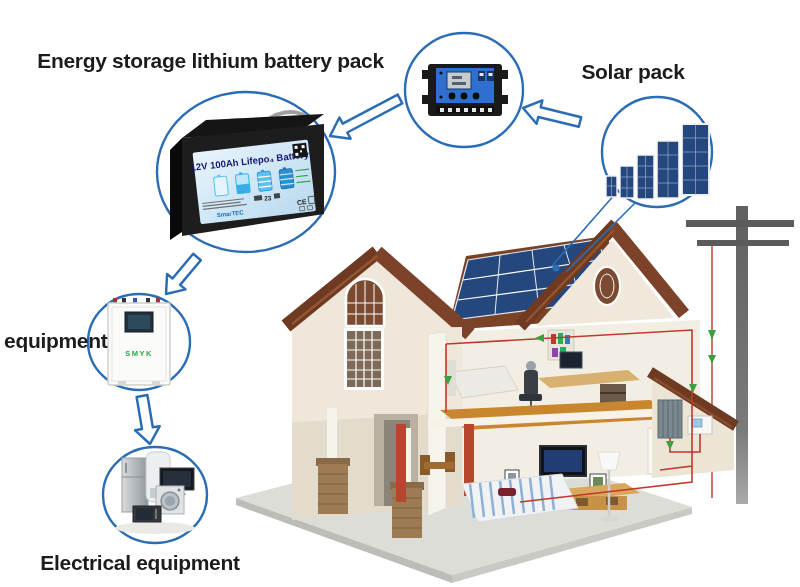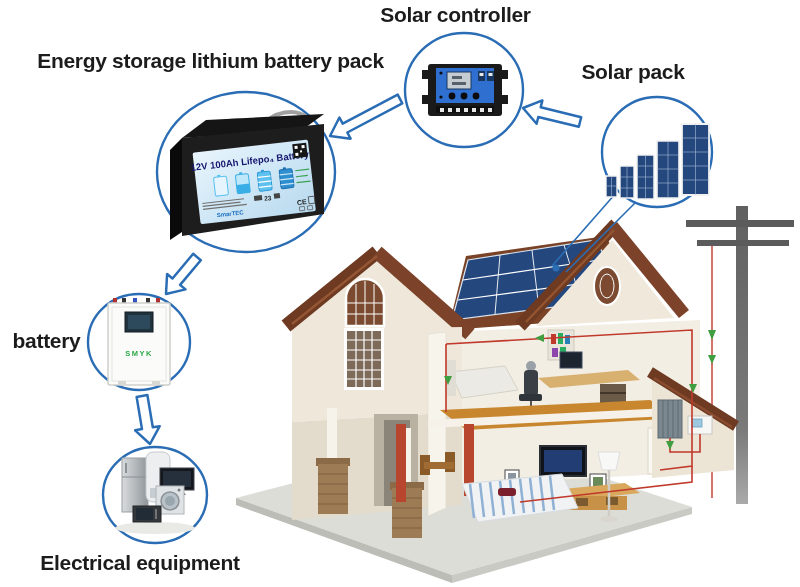--- a/index.html
+++ b/index.html
@@ -367,19 +367,18 @@
     <rect x="156" y="486" width="28" height="28" fill="#dfe3e6" stroke="#aeb4b8"></rect>
     <circle cx="170" cy="501" r="9" fill="#b9c2c8" stroke="#8a9298" stroke-width="1.5"></circle>
     <circle cx="170" cy="501" r="5" fill="#9aa6ae"></circle>
     <circle cx="179" cy="490" r="1.5" fill="#767c80"></circle>
     <rect x="133" y="506" width="28" height="16" fill="#34383c" stroke="#222526"></rect>
     <rect x="136" y="508" width="17" height="12" fill="#222c36"></rect>
     <line x1="156" y1="509" x2="156" y2="519" stroke="#888" stroke-width="1.5"></line>
   </g>
 </svg>
 
-<div class="lbl" style="left:378px;top:3px;width:155px;">Solar controller</div>
 <div class="lbl" style="left:33px;top:49px;width:355px;text-align:center;">Energy storage lithium battery pack</div>
 <div class="lbl" style="left:573px;top:60px;width:120px;">Solar pack</div>
-<div class="lbl" style="left:4px;top:329px;width:85px;">battery</div>
+<div class="lbl" style="left:4px;top:329px;width:85px;">equipment</div>
 <div class="lbl" style="left:30px;top:551px;width:220px;">Electrical equipment</div>
 
 </div>
 
 </body></html>

